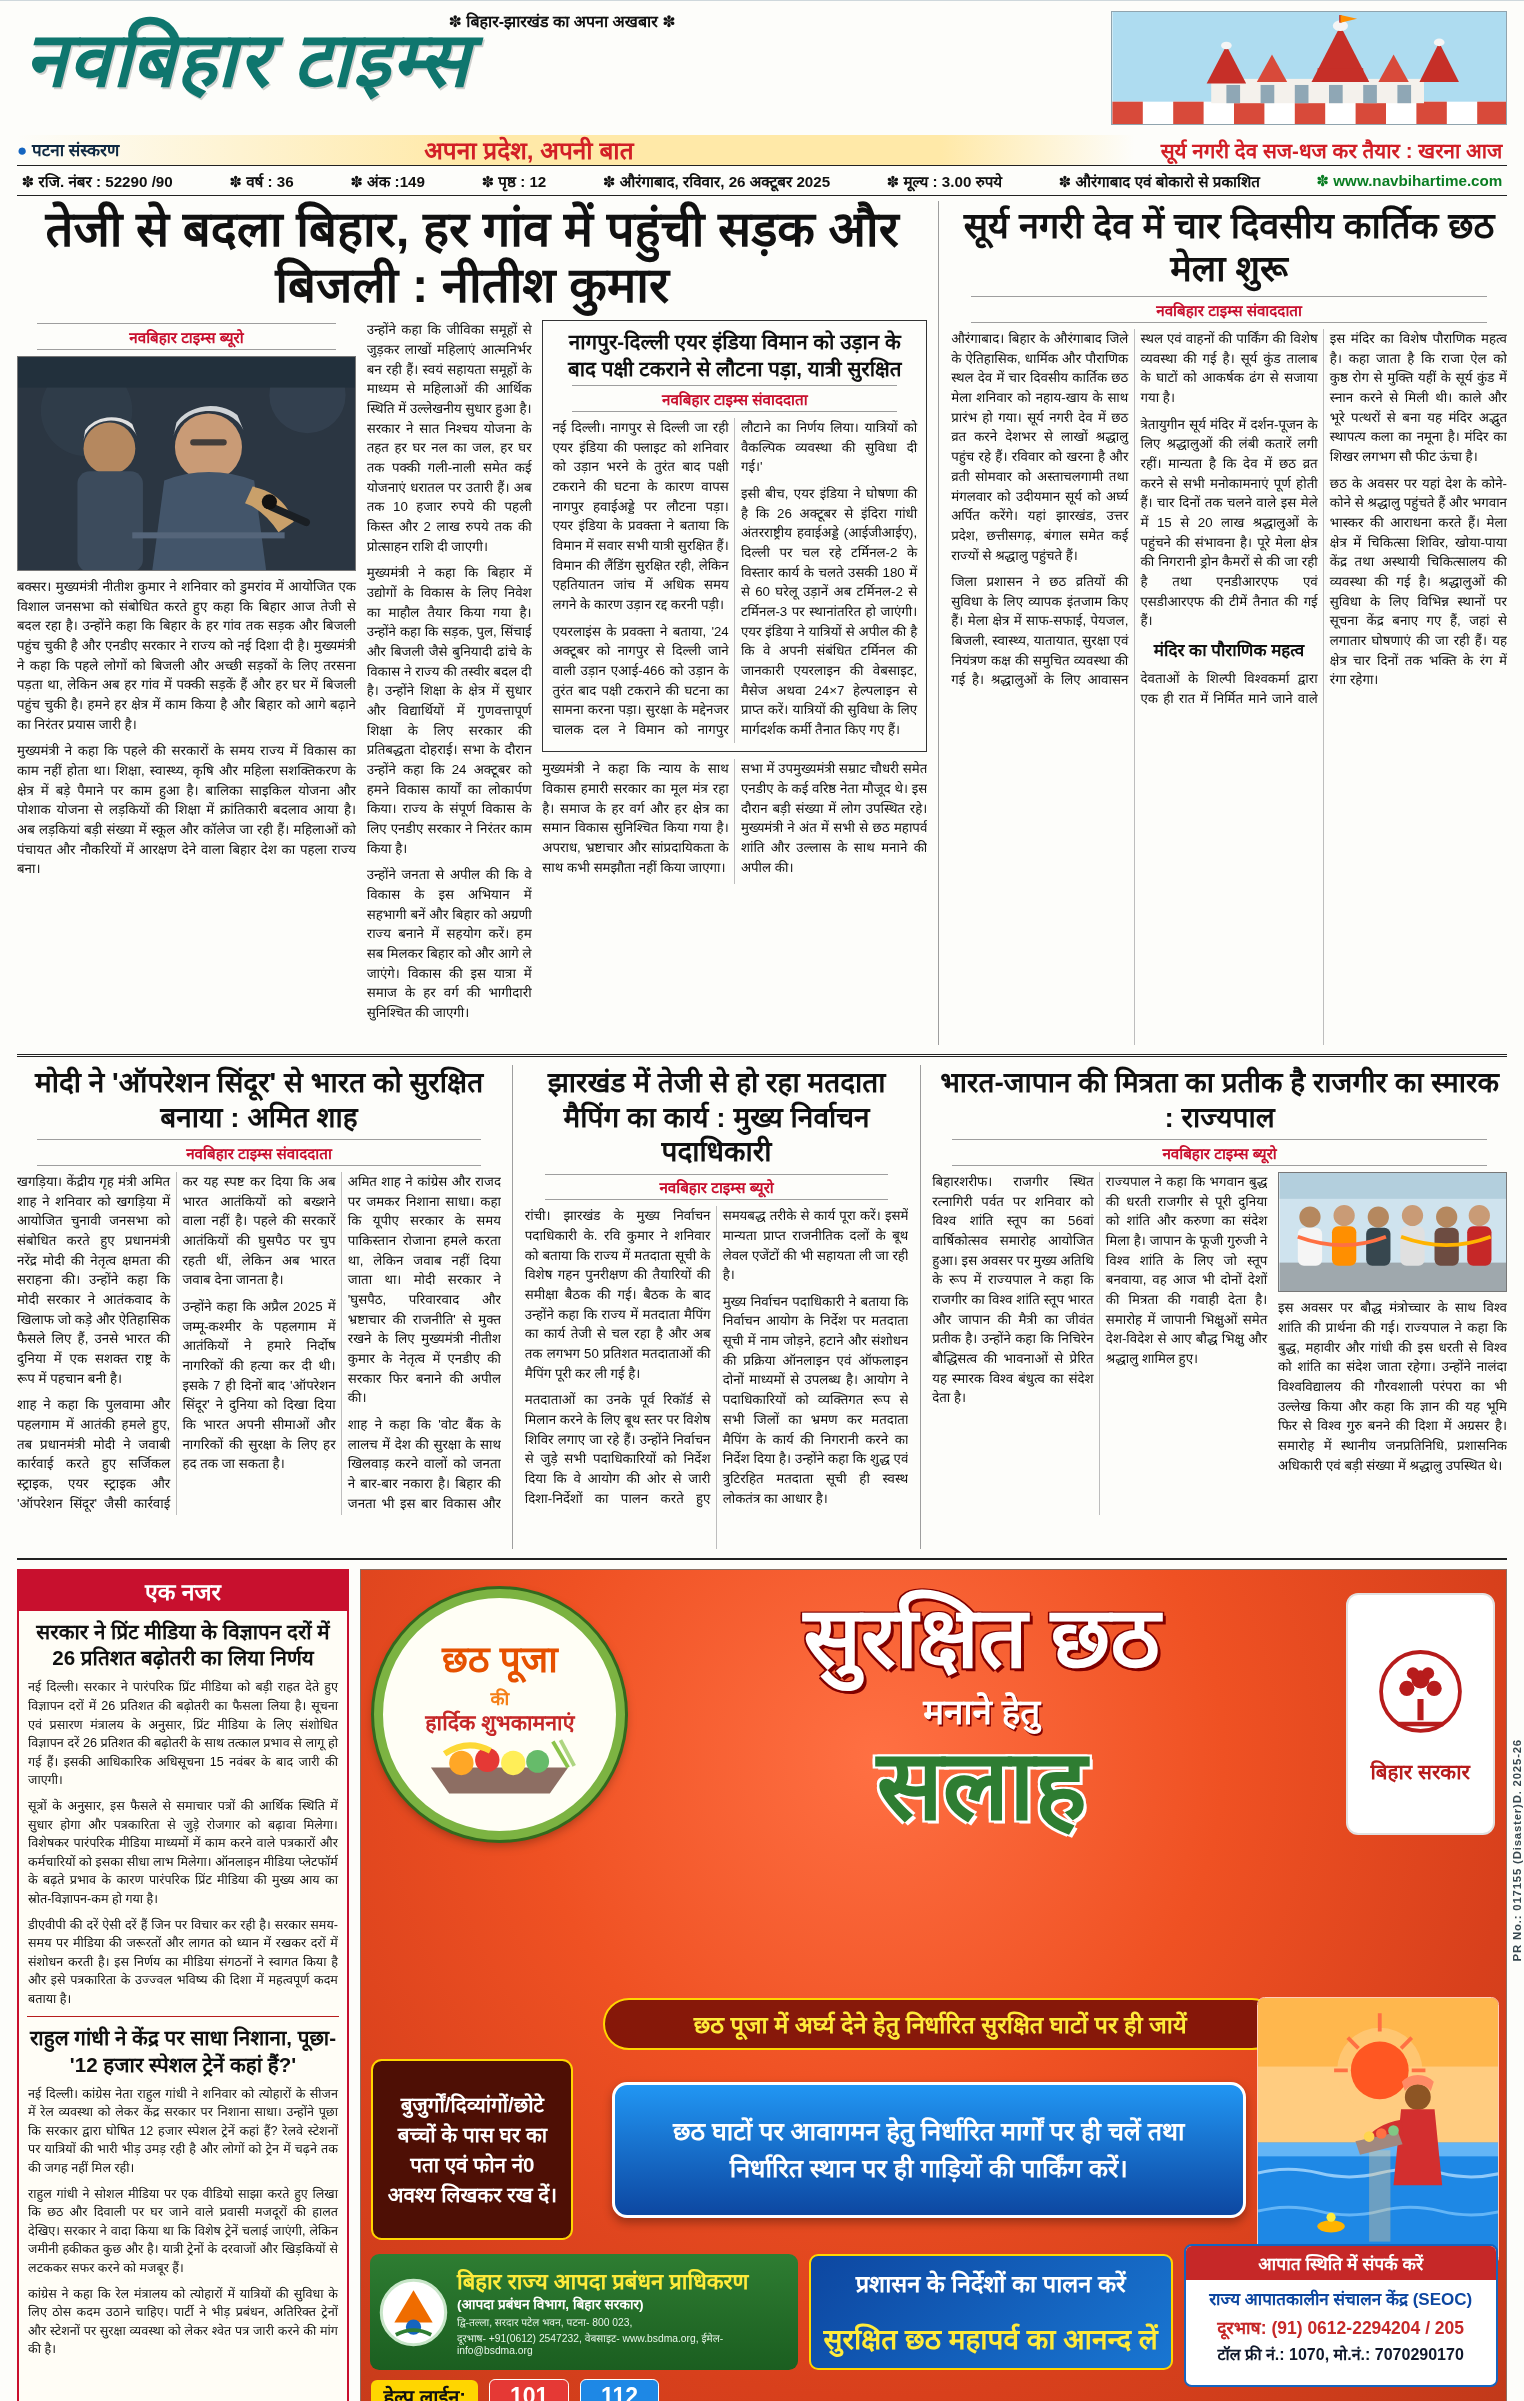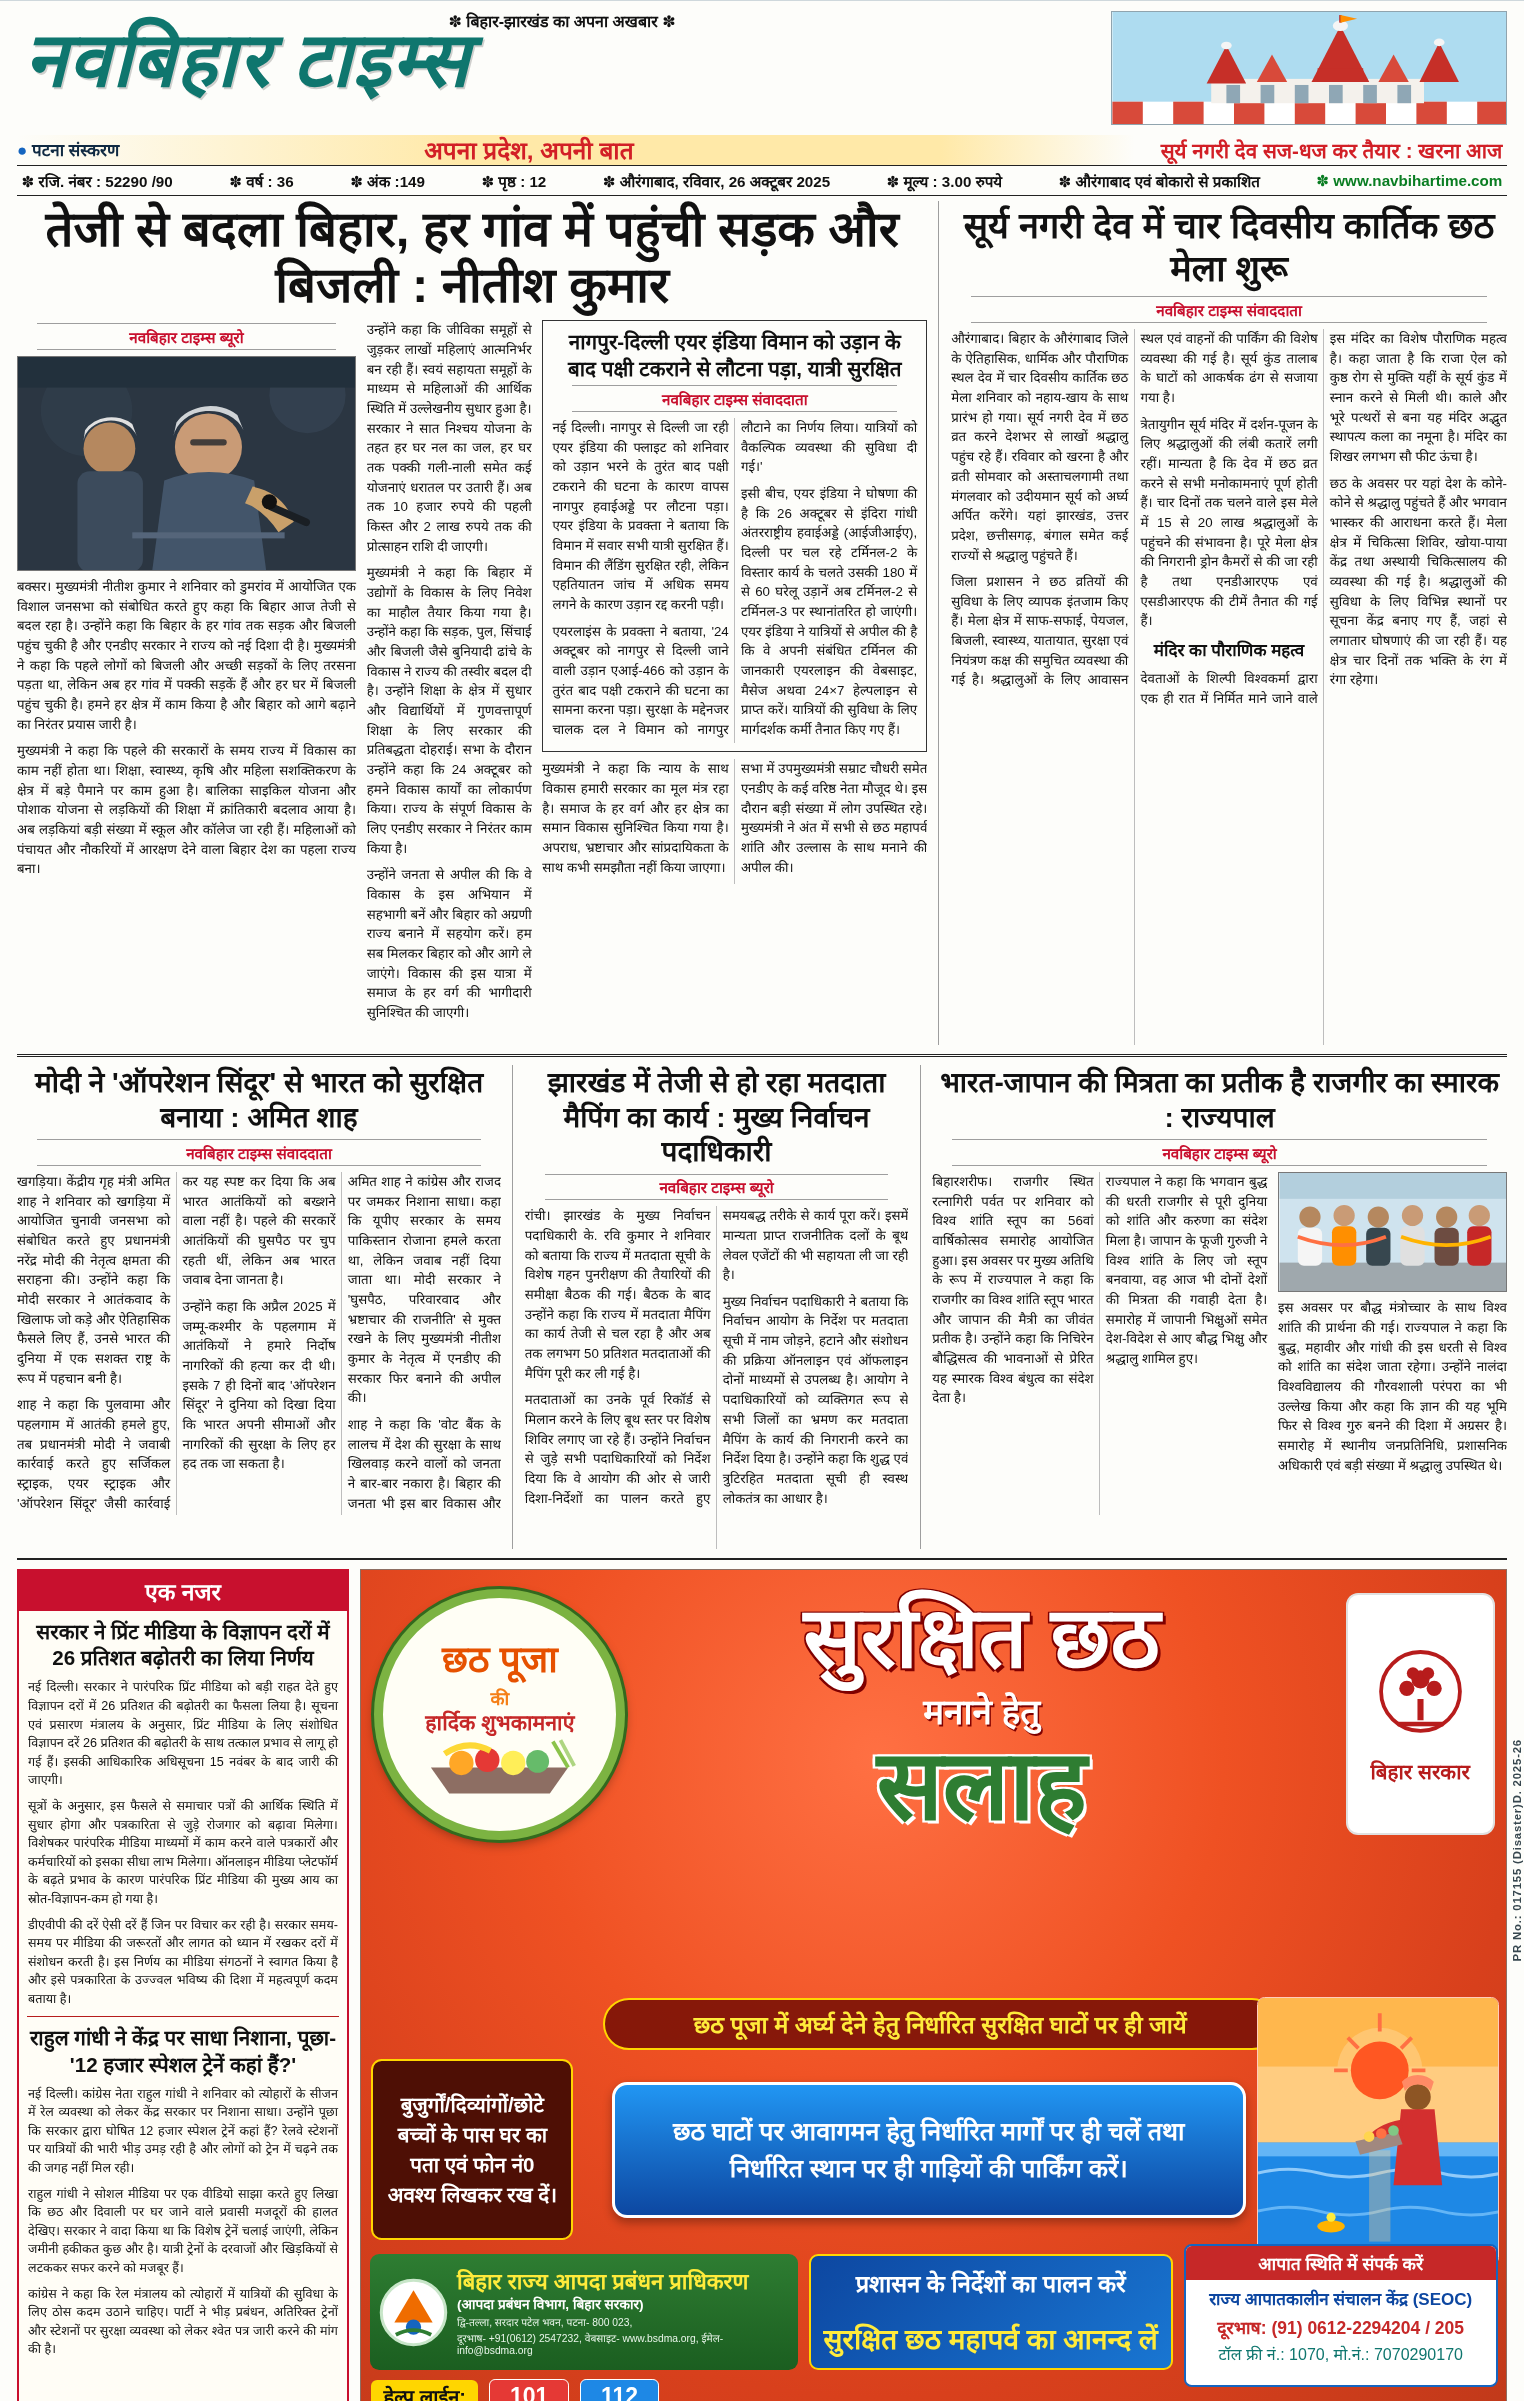--- a/index.html
+++ b/index.html
@@ -107,21 +107,21 @@
   .ad-slogan { position:absolute; left:448px; top:684px; width:364px; height:116px; border-radius:9.1px;
                background:linear-gradient(135deg,#0d47a1,#1976d2); border:2.3px solid #ffd600; display:flex;
                flex-direction:column; align-items:center; justify-content:center; gap:20px; text-align:center; padding:4.6px; }
   .ads-1 { color:#fff; font-size:23.6px; font-weight:800; }
   .ads-2 { color:#ffeb3b; font-size:28px; font-weight:800; }
   .ad-seoc { position:absolute; left:823px; top:674px; width:314px; height:143px; background:#fff;
              border:2.3px solid #1565c0; border-radius:7.6px; overflow:hidden; text-align:center; }
   .seoc-head { background:#c62828; color:#fff; font-size:17.5px; font-weight:800; padding:4.6px 0; }
   .seoc-1 { color:#0d47a1; font-size:17px; font-weight:800; margin-top:7.6px; }
   .seoc-2 { color:#c62828; font-size:17.5px; font-weight:800; margin-top:4.6px; }
-  .seoc-3 { color:#0f766e; font-size:16px; font-weight:400; margin-top:4.6px; }
+  .seoc-3 { color:#0f172a; font-size:16px; font-weight:700; margin-top:4.6px; }
   .ad-help { position:absolute; left:10.7px; top:809px; display:flex; align-items:center; gap:10.7px; }
   .help-label { background:#ffd600; color:#111; font-size:20px; font-weight:800; padding:3px 12.2px; border-radius:6.1px; }
   .help-101 { background:#e53935; color:#fff; font-size:23px; font-weight:800; padding:3px 20px; border-radius:6.1px; border:1.5px solid #fff; }
   .help-112 { background:#1e88e5; color:#fff; font-size:23px; font-weight:800; padding:3px 20px; border-radius:6.1px; border:1.5px solid #fff; }
   .pr-vert { position:absolute; right:1.5px; top:1738px; writing-mode:vertical-rl; transform:rotate(180deg);
              font-size:11.4px; font-weight:bold; color:#37474f; letter-spacing:0.8px; }
 </style>
 </head>
 <body>
 

